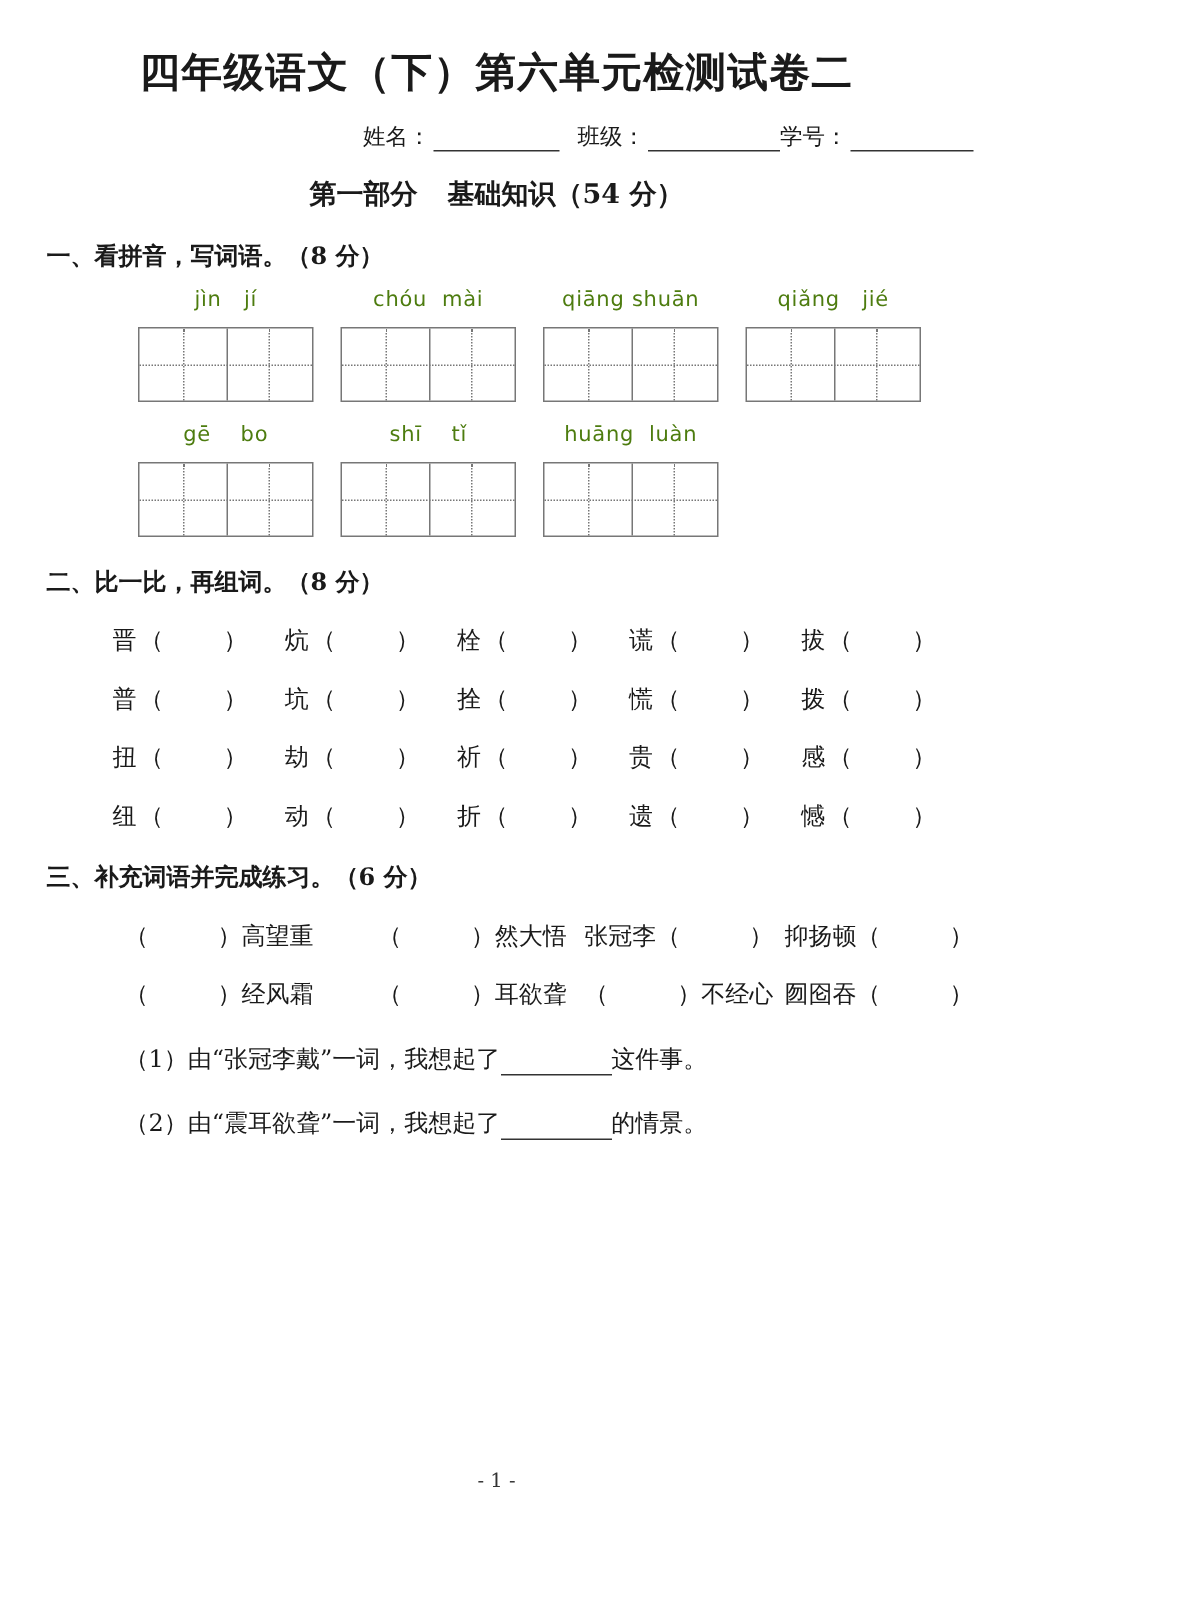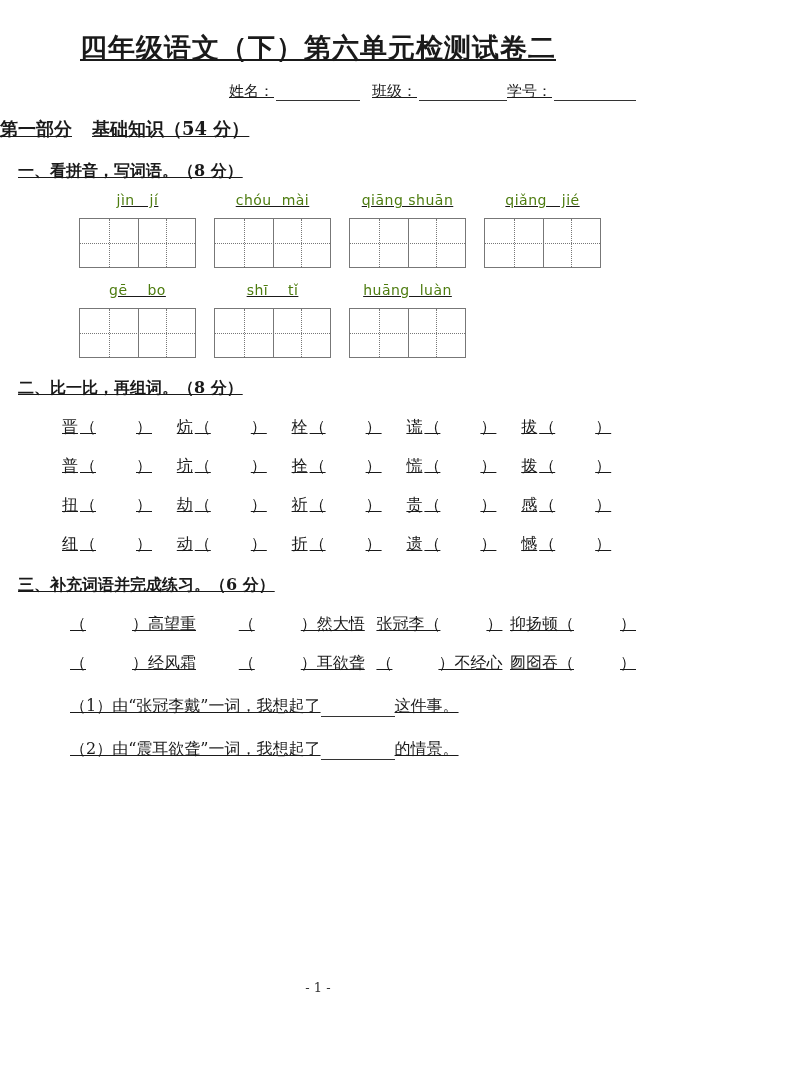--- a/index.html
+++ b/index.html
@@ -10,25 +10,24 @@
   body {
     width: 800px;
     height: 1068px;
     position: relative;
     font-family: "DejaVu Serif", "Liberation Serif", serif;
     color: #1a1a1a;
     overflow: hidden;
   }
   .page {
     position: absolute;
-    left: 0; top: 0;
+    left: 13px; top: 0;
     width: 636px;
     height: 1068px;
     padding: 0;
-    text-decoration: underline;
   }
 
   
   .doc-title {
     text-align: center;
     font-size: 27px;
     font-weight: 700;
     letter-spacing: 1px;
     margin: 30px 0 0 0;
     font-family: "DejaVu Serif", "Liberation Serif", serif;
@@ -70,20 +69,21 @@
     border: 1px solid #4a4a4a;
     height: 38px;
     text-align: center;
     vertical-align: middle;
     font-size: 16px;
   }
   table.score-table td.lbl { width: 130px; }
 
   
   .part-heading {
+    text-align: center;
     font-size: 18px;
     font-weight: 700;
     margin-top: 16px;
   }
   .part-heading .spacer { display: inline-block; width: 20px; }
 
   
   .q-heading {
     font-size: 16px;
     font-weight: 700;

